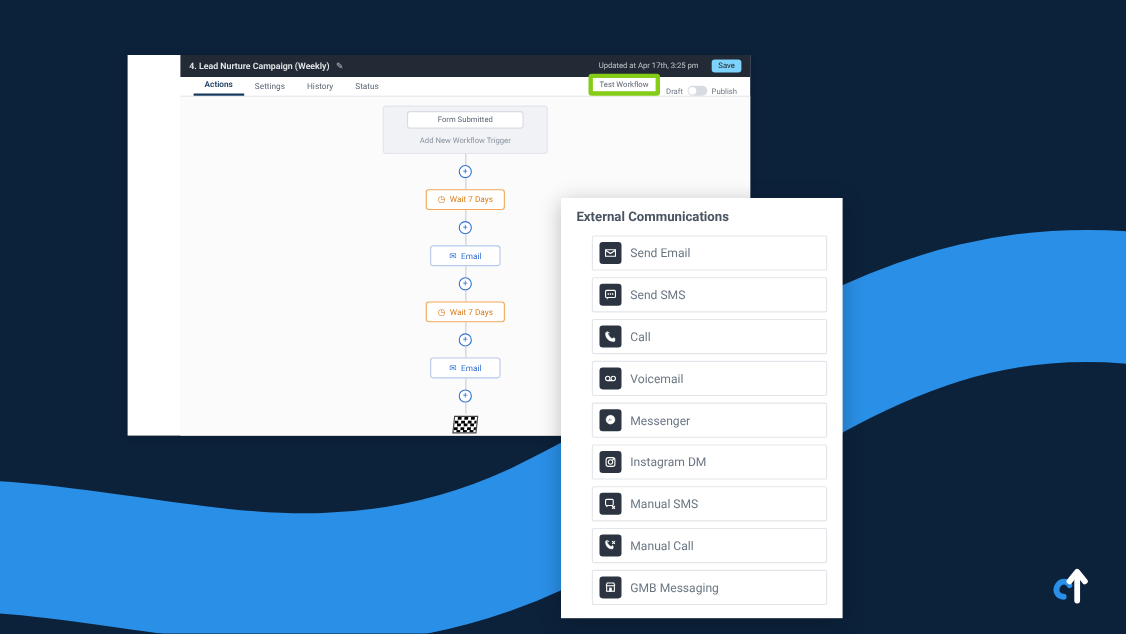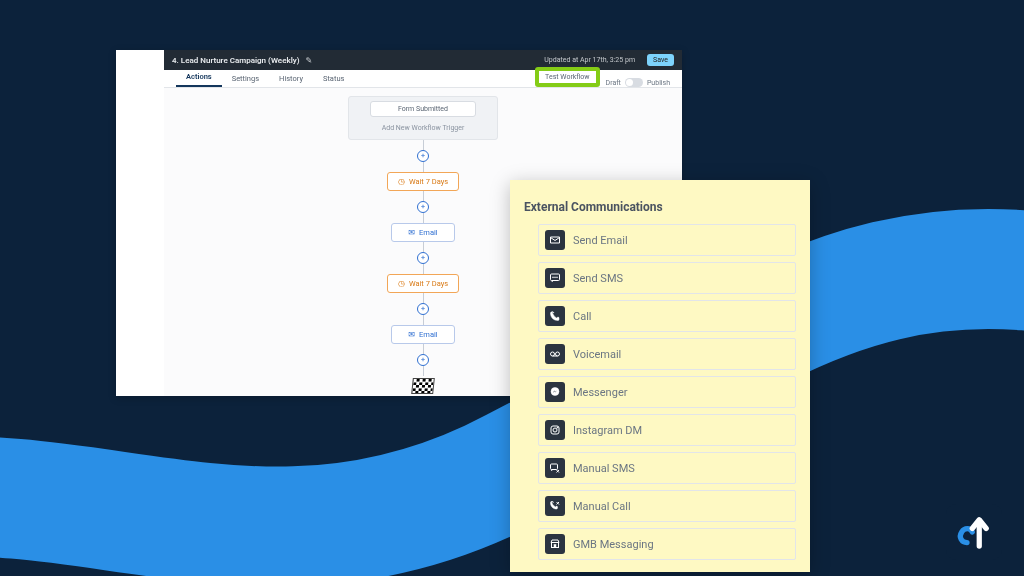--- a/index.html
+++ b/index.html
@@ -100,23 +100,23 @@
   .step .icon { font-size: 8px; }
   .finish-flag {
     width: 22px; height: 16px; margin-top: 2px;
     background:
       repeating-conic-gradient(#000 0 25%, #fff 0 50%) 0 0/6px 6px;
     border: 1px solid #444; transform: skewX(-6deg);
   }
   
   .panel {
     position: absolute; left: 510px; top: 180px;
-    width: 300px; background: #fef9c3;
+    width: 256px; background: #ffffff;
     box-shadow: 0 4px 18px rgba(0,0,0,.25);
-    padding: 20px 14px 12px;
+    padding: 10px 14px 12px;
   }
   .panel h3 {
     font-size: 12px; font-weight: 700; color: #4a5361; margin-bottom: 10px;
   }
   .action-item {
     display: flex; align-items: center; gap: 8px;
     border: 1px solid #e2e5e9; border-radius: 2px;
     padding: 5px 6px; margin-bottom: 6px;
     cursor: pointer;
     margin-left: 14px;

